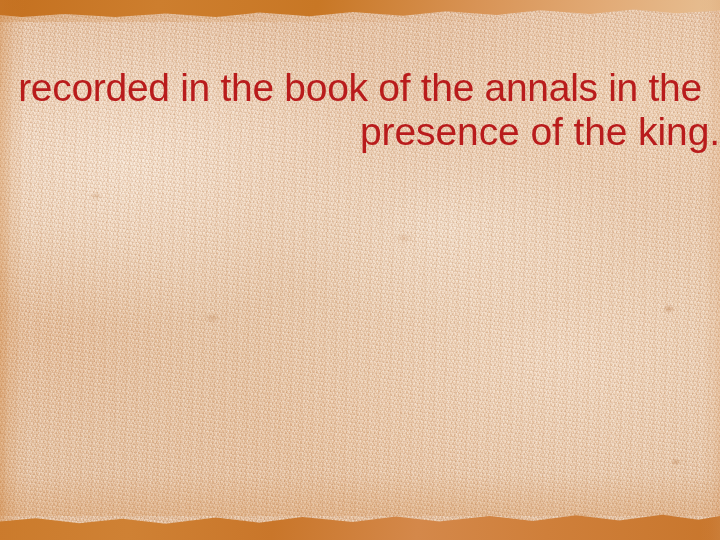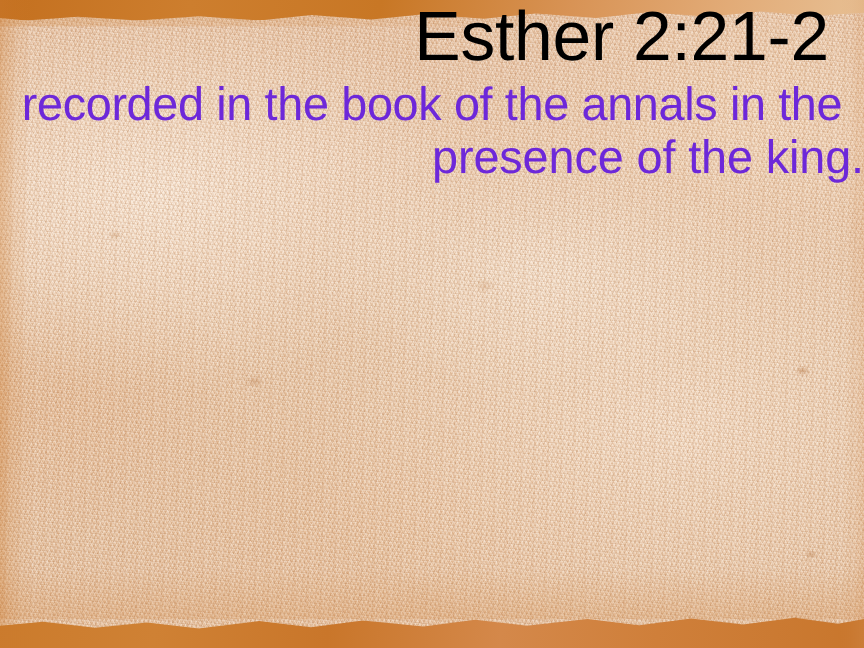--- a/index.html
+++ b/index.html
@@ -162,21 +162,21 @@
     
     text-indent: 316px;
     letter-spacing: -0.2px;
   }
 
   .body-block {
     position: absolute;
     top: 66px;
     left: 0px;
     width: 720px;
-    color: #6d28d9;
+    color: #b91c1c;
     font-size: 39px;
     line-height: 44px;
     text-align: center;
   }
   .body-line {
     white-space: nowrap;
   }
   
   .body-line-1 {
     margin-left: -9px;
@@ -199,20 +199,19 @@
   <div class="bg-layer bg-streaks"></div>
   <div class="bg-layer bg-spots"></div>
 
   <div class="band-top-fade"></div>
   <div class="band-top"></div>
   <div class="edge-bottom-soft"></div>
   <div class="band-bottom"></div>
   <div class="edge-left"></div>
   <div class="edge-right"></div>
 
-  <div class="title">Esther 2:21-2</div>
 
   <div class="body-block">
     <div class="body-line body-line-1">recorded in the book of the annals in the</div>
     <div class="body-line body-line-2">presence of the king.</div>
   </div>
 
 </div>
 
 </body></html>

